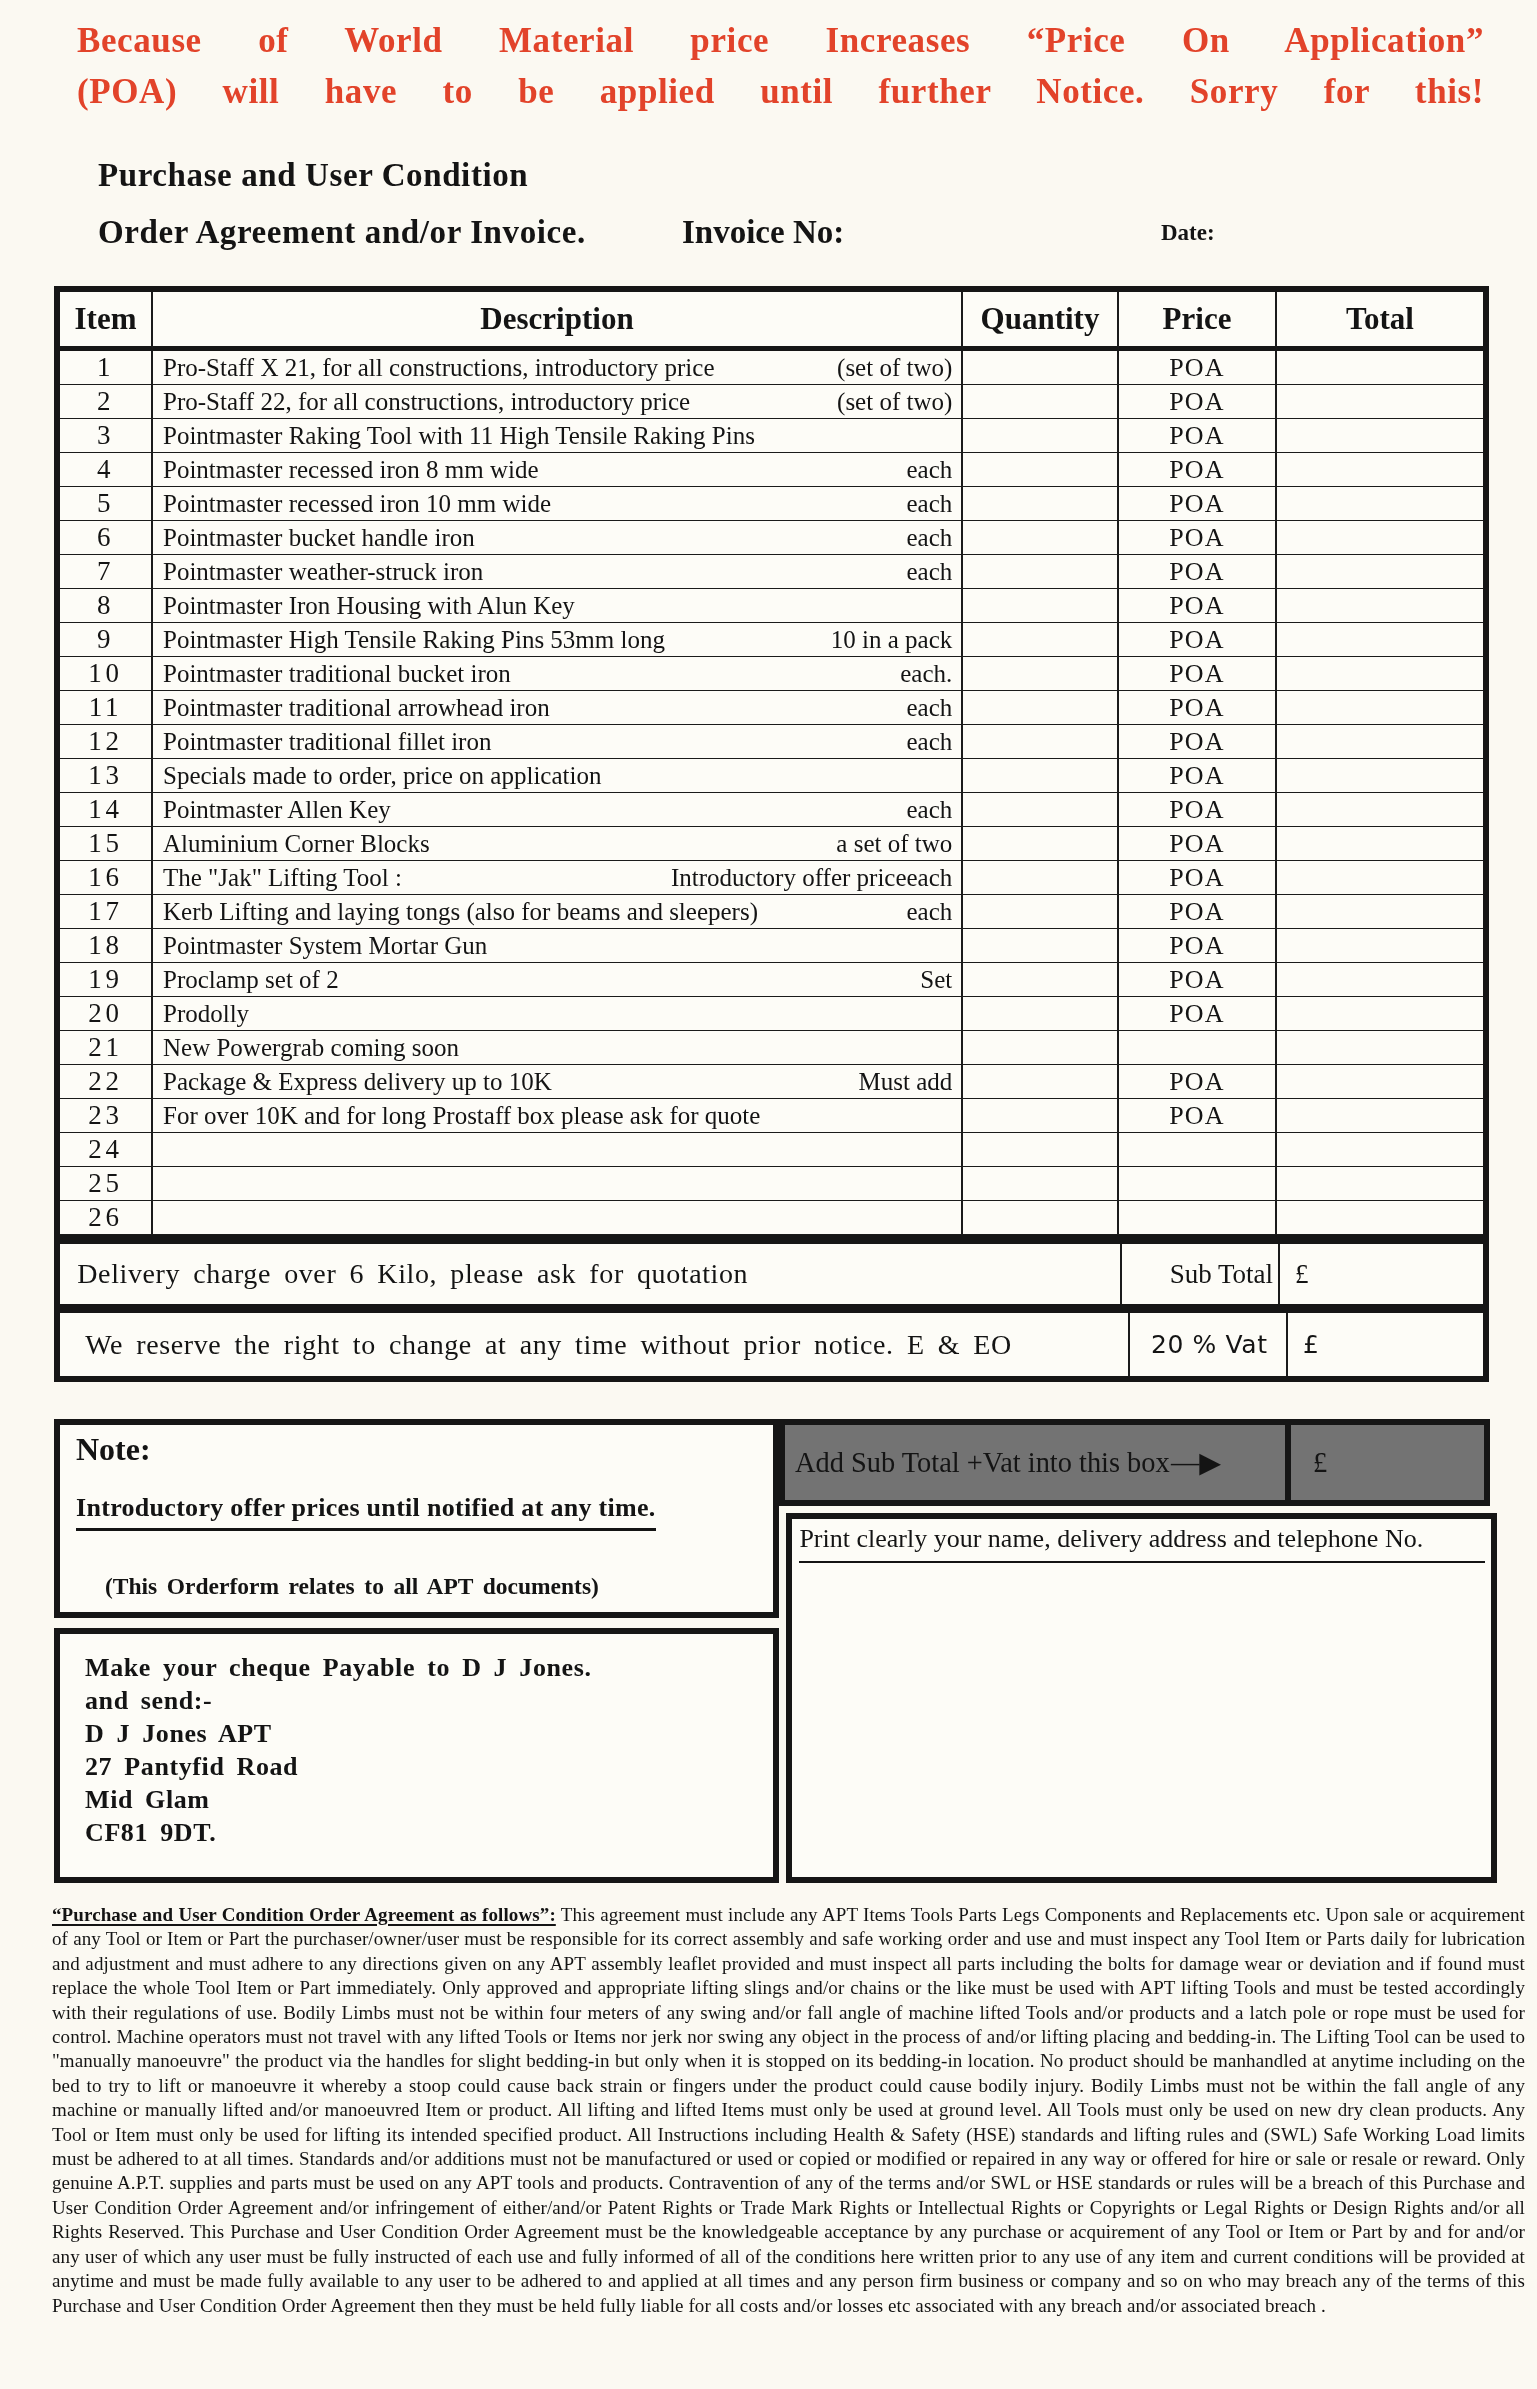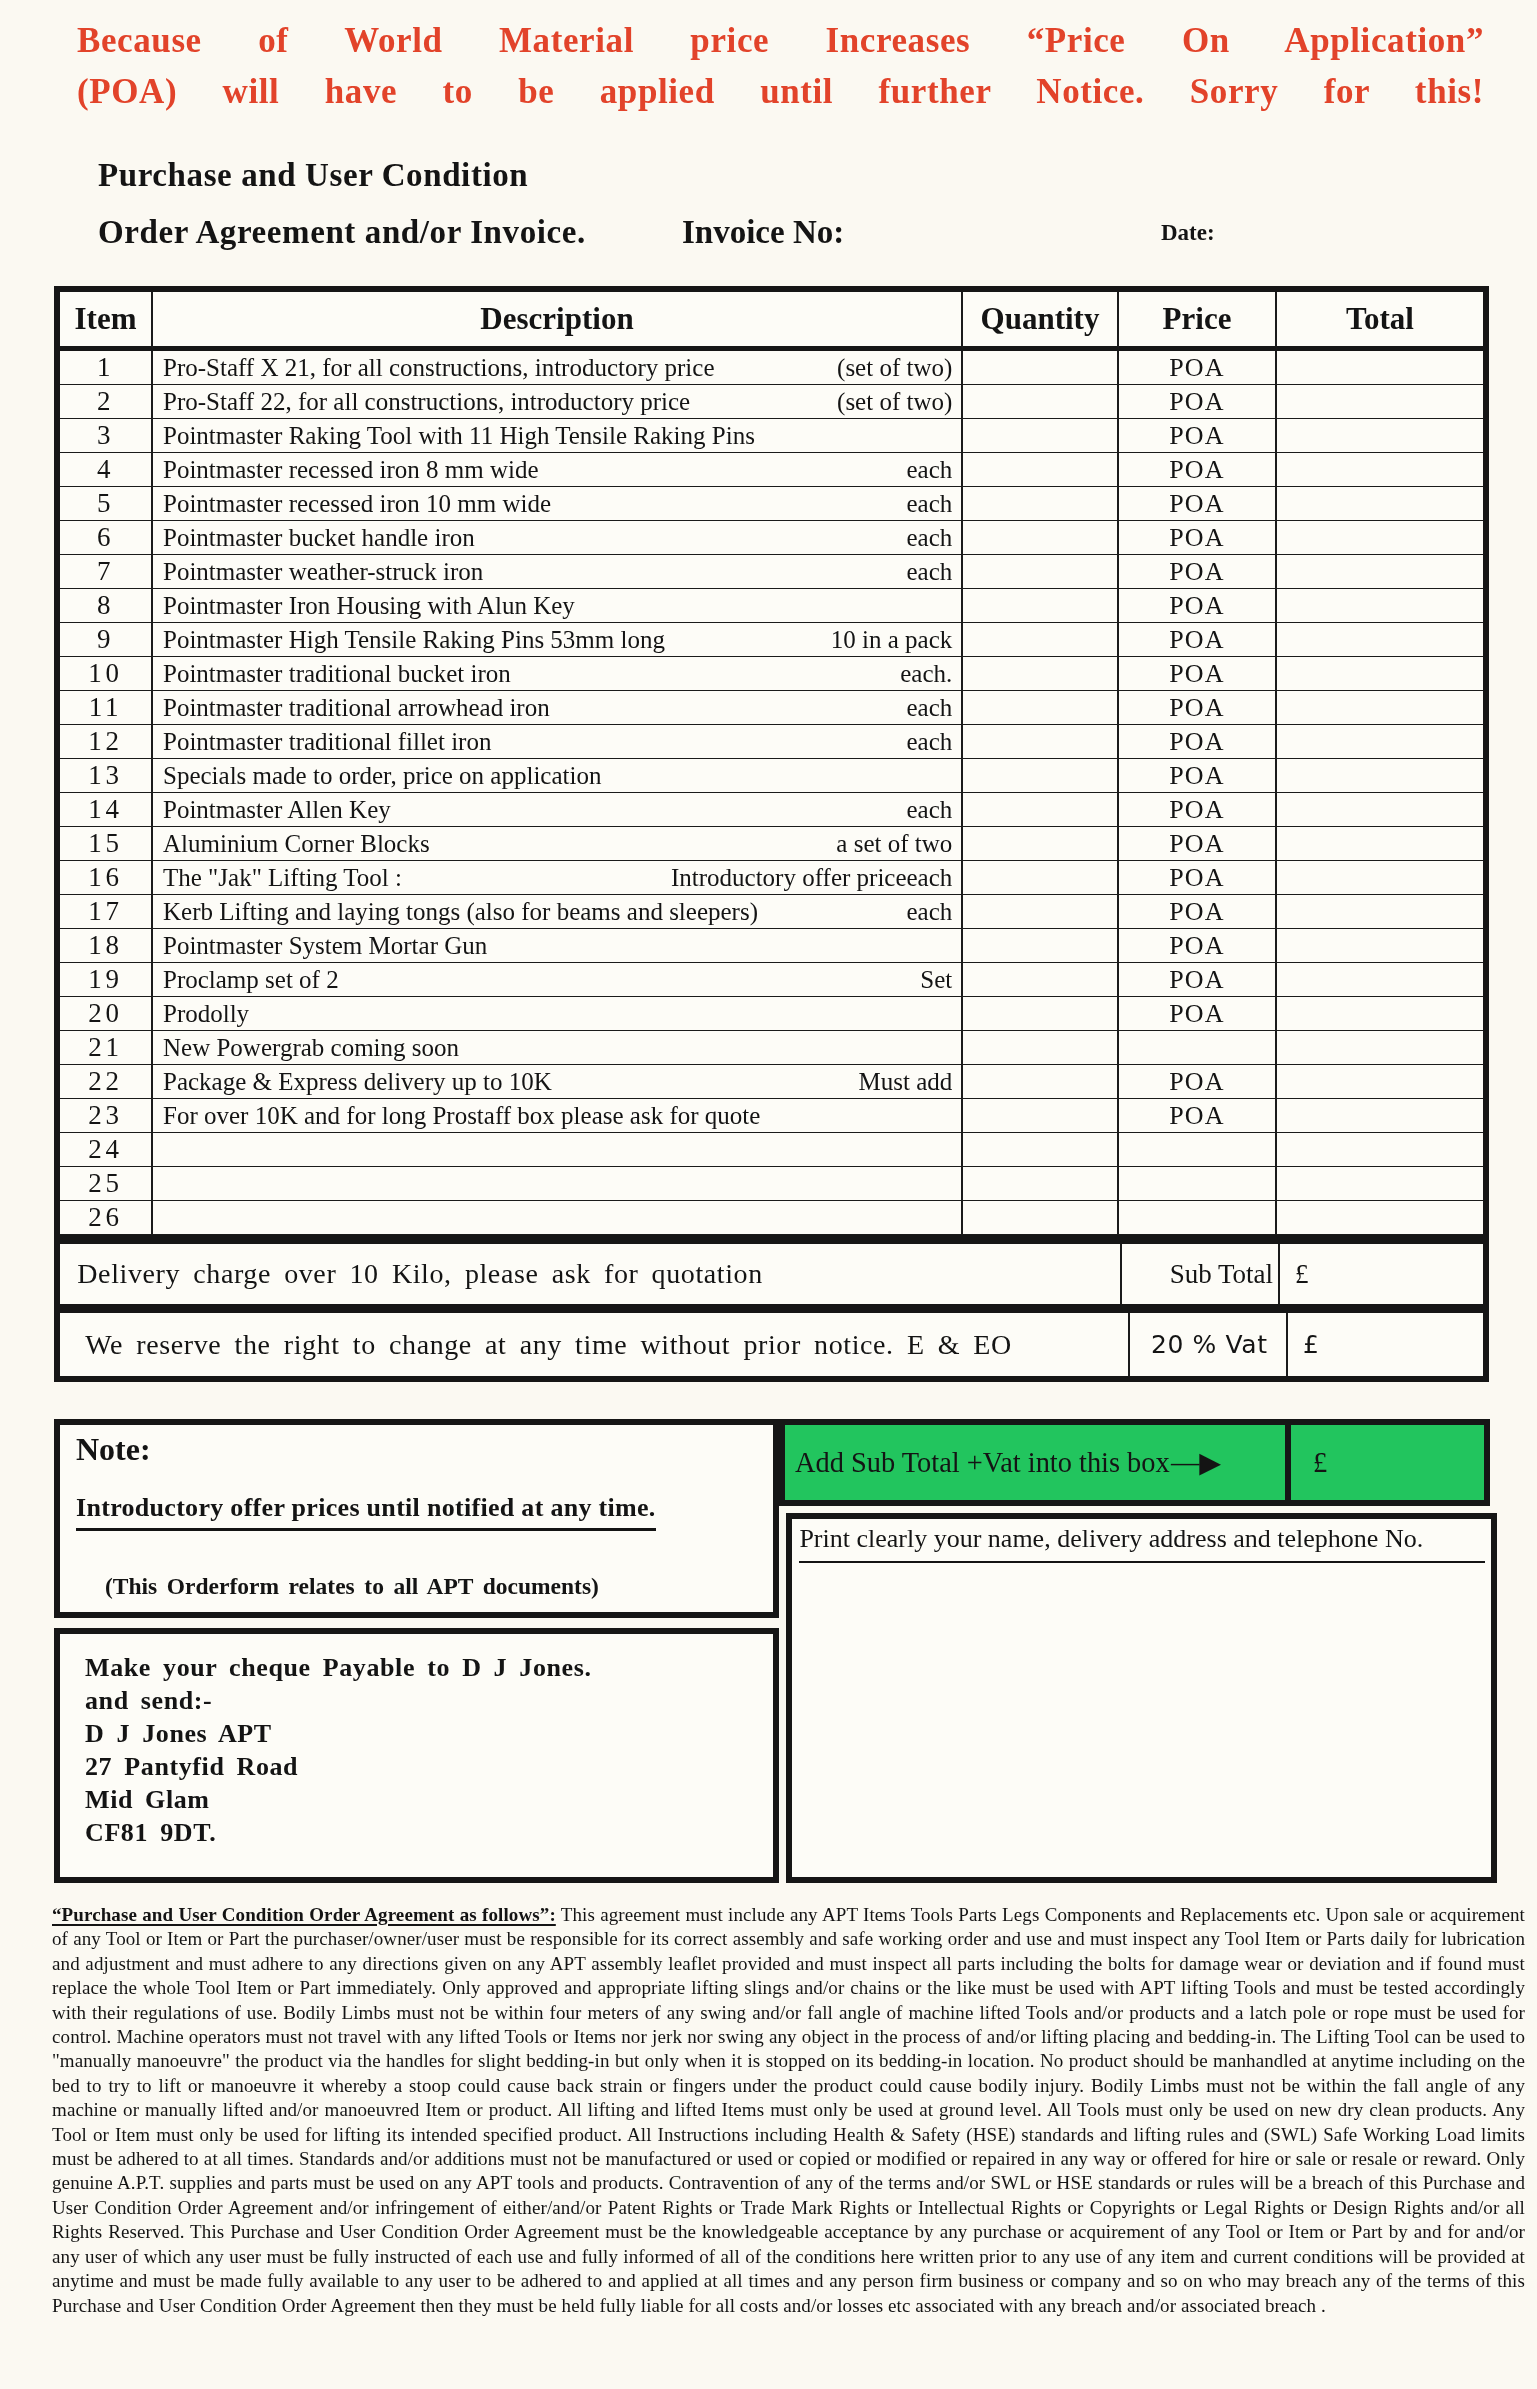--- a/index.html
+++ b/index.html
@@ -54,21 +54,21 @@
              border:6.2px solid #161616; background:#fdfcf7; }
   .note-h { position:absolute; left:16px; top:6.2px; font-weight:bold; font-size:32px; }
   .note-intro { position:absolute; left:16px; top:68px; font-weight:bold; font-size:26px;
                 border-bottom:3.1px solid #141414; padding-bottom:5px; letter-spacing:0.3px; }
   .note-form { position:absolute; left:45px; top:148px; font-weight:bold; font-size:23.5px; word-spacing:3.7px; }
   .chequebox { position:absolute; left:0; top:209px; width:725px; height:255px;
                border:6.2px solid #161616; background:#fdfcf7; padding:17.3px 0 0 25px; }
   .chequebox .pl { font-weight:bold; font-size:26px; line-height:33px; letter-spacing:0.6px; word-spacing:5px; }
   .b-right { position:absolute; left:725px; top:0; width:711px; height:464px; }
   .addrow { position:absolute; left:0; top:0; width:711px; height:87px;
-            border:6.2px solid #161616; background:#22c55e; display:flex; }
+            border:6.2px solid #161616; background:#737373; display:flex; }
   .add-lbl { flex:1; display:flex; align-items:center; font-size:28.4px; padding-left:10px; white-space:nowrap; }
   .arrow { font-size:28.4px; margin-left:1.2px; }
   .add-cur { width:199px; border-left:6.2px solid #161616; display:flex; align-items:center;
              font-size:28.4px; padding-left:22px; }
   .printbox { position:absolute; left:7px; top:94px; width:711px; height:370px;
               border:6.2px solid #161616; background:#fdfcf7; }
   .print-lbl { display:block; margin:5px 6.2px 0 7.4px; font-size:26px; padding-bottom:7.4px;
                border-bottom:2.5px solid #141414; }
 
   
@@ -438,21 +438,21 @@
           <span class="d-unit"></span>
         </div>
         <div class="cell rcell c-qty"></div>
         <div class="cell rcell c-price">
           <span></span>
         </div>
         <div class="cell rcell c-total"></div>
       </div>
 
     <div class="trow row-sub">
-      <div class="tc lead-text">Delivery charge over 10 Kilo, please ask for quotation</div>
+      <div class="tc lead-text">Delivery charge over 6 Kilo, please ask for quotation</div>
       <div class="tc sub-lbl">Sub Total</div>
       <div class="tc cur">
           <span>£</span>
         </div>
     </div>
 
     <div class="trow row-vat">
       <div class="tc lead-text">We reserve the right to change at any time  without prior notice. E &amp; EO</div>
       <div class="tc vat-lbl">20 % Vat</div>
       <div class="tc vat-cur">

